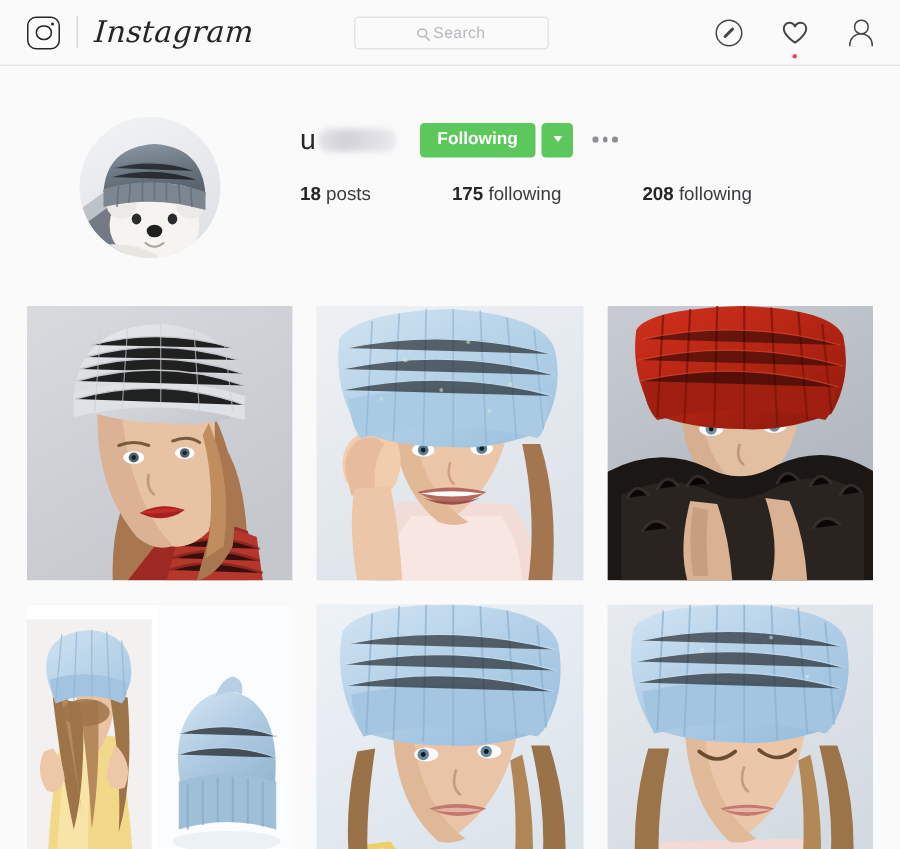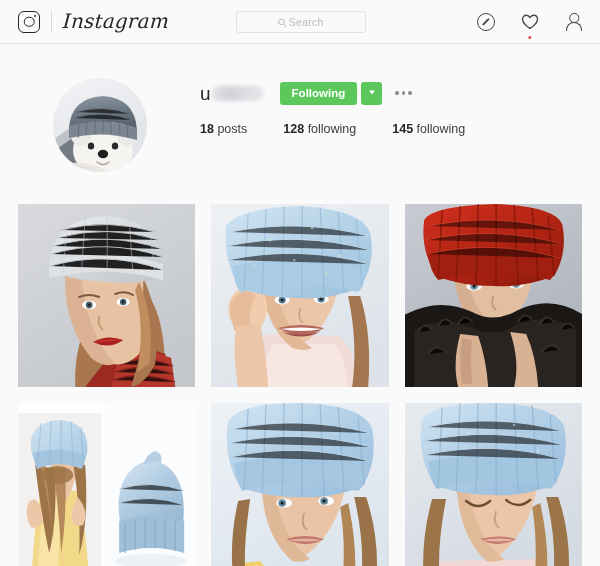--- a/index.html
+++ b/index.html
@@ -281,21 +281,21 @@
   .btn-options i {
     width: 3.4px; height: 3.4px;
     border-radius: 50%;
     background: #8e8e93;
     display: block;
   }
 
   .stats {
     display: flex;
     margin-top: 16px;
-    gap: 36px;
+    gap: 54px;
     font-size: 12.5px;
     color: #3c3c40;
   }
   .stats b {
     font-weight: bold;
     color: #262626;
   }
 
   
   .grid {
@@ -418,25 +418,25 @@
         <i></i>
       </div>
     </div>
 
     <div class="stats">
       <div>
         <b>18</b>
         <span>posts</span>
       </div>
       <div>
-        <b>128</b>
+        <b>175</b>
         <span>following</span>
       </div>
       <div>
-        <b>145</b>
+        <b>208</b>
         <span>following</span>
       </div>
     </div>
 
   </div>
 </div>
 
 <div class="grid">
 
   <div class="tile">

